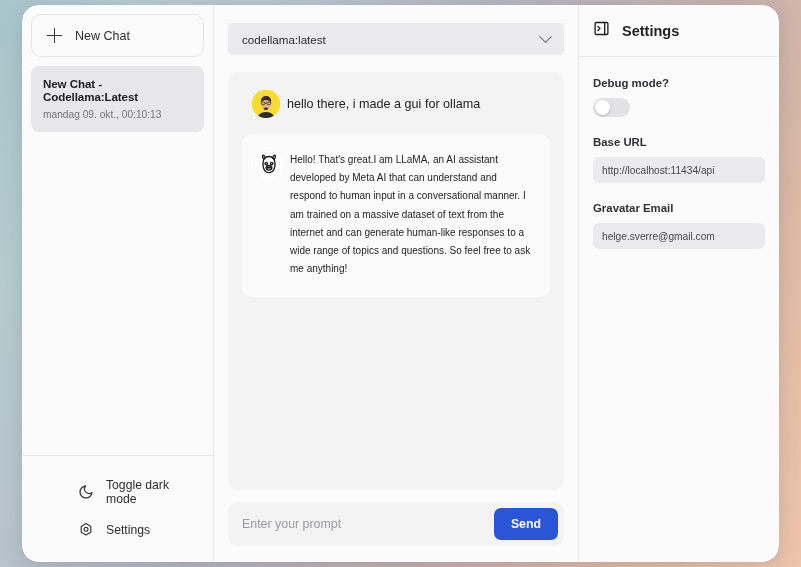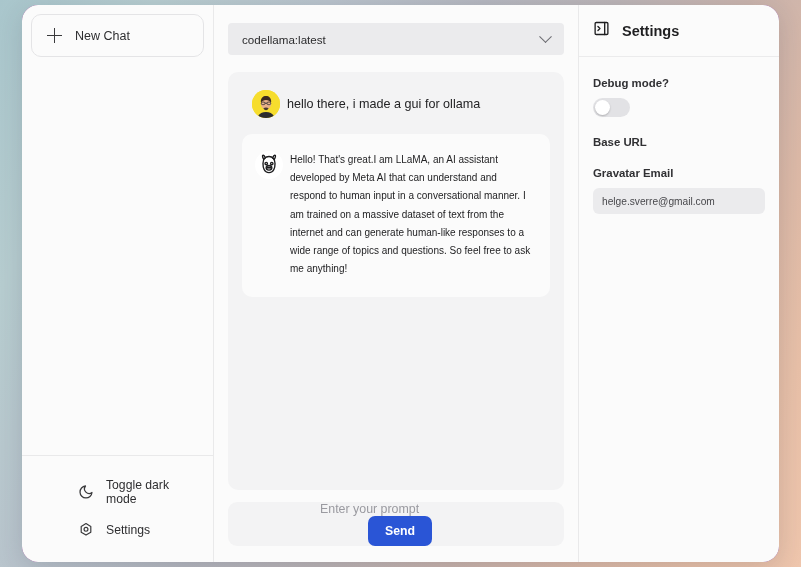--- a/index.html
+++ b/index.html
@@ -186,21 +186,20 @@
   }
 
   .composer {
     height: 44px;
     margin-bottom: 16px;
     background: #f3f3f4;
     border-radius: 9px;
     display: flex;
     align-items: center;
     padding: 0 6px 0 14px;
-    flex-direction: column;
   }
   .prompt-input {
     flex: 1 1 auto;
     border: none;
     outline: none;
     background: transparent;
     font-family: "Liberation Sans", sans-serif;
     font-size: 12.4px;
     color: #2b2b2d;
   }
@@ -282,20 +281,26 @@
 
   <div class="sidebar">
 
     <div class="sidebar-top">
       <div class="new-chat-btn">
         <span class="plus-icon"></span>
         <span class="new-chat-label">New Chat</span>
       </div>
     </div>
 
+    <div class="chat-list">
+      <div class="chat-item">
+        <div class="chat-item-title">New Chat - Codellama:Latest</div>
+        <div class="chat-item-date">mandag 09. okt., 00:10:13</div>
+      </div>
+    </div>
 
     <div class="sidebar-spacer"></div>
 
     <div class="sidebar-footer">
 
       <div class="footer-item">
         <span class="footer-icon">
           <svg viewBox="0 0 24 24" width="16" height="16" fill="none" stroke="#3a3a3c" stroke-width="1.9" stroke-linecap="round" stroke-linejoin="round">
             <path d="M21 12.8A9 9 0 1 1 11.2 3a7 7 0 0 0 9.8 9.8z"></path>
           </svg>
@@ -383,20 +388,21 @@
 
       <div class="field-group">
         <div class="field-label">Debug mode?</div>
         <div class="toggle">
           <span class="toggle-knob"></span>
         </div>
       </div>
 
       <div class="field-group">
         <div class="field-label">Base URL</div>
+        <input class="field-input" type="text" value="http://localhost:11434/api" style="">
       </div>
 
       <div class="field-group">
         <div class="field-label">Gravatar Email</div>
         <input class="field-input" type="text" value="helge.sverre@gmail.com" style="">
       </div>
 
     </div>
   </div>
 

